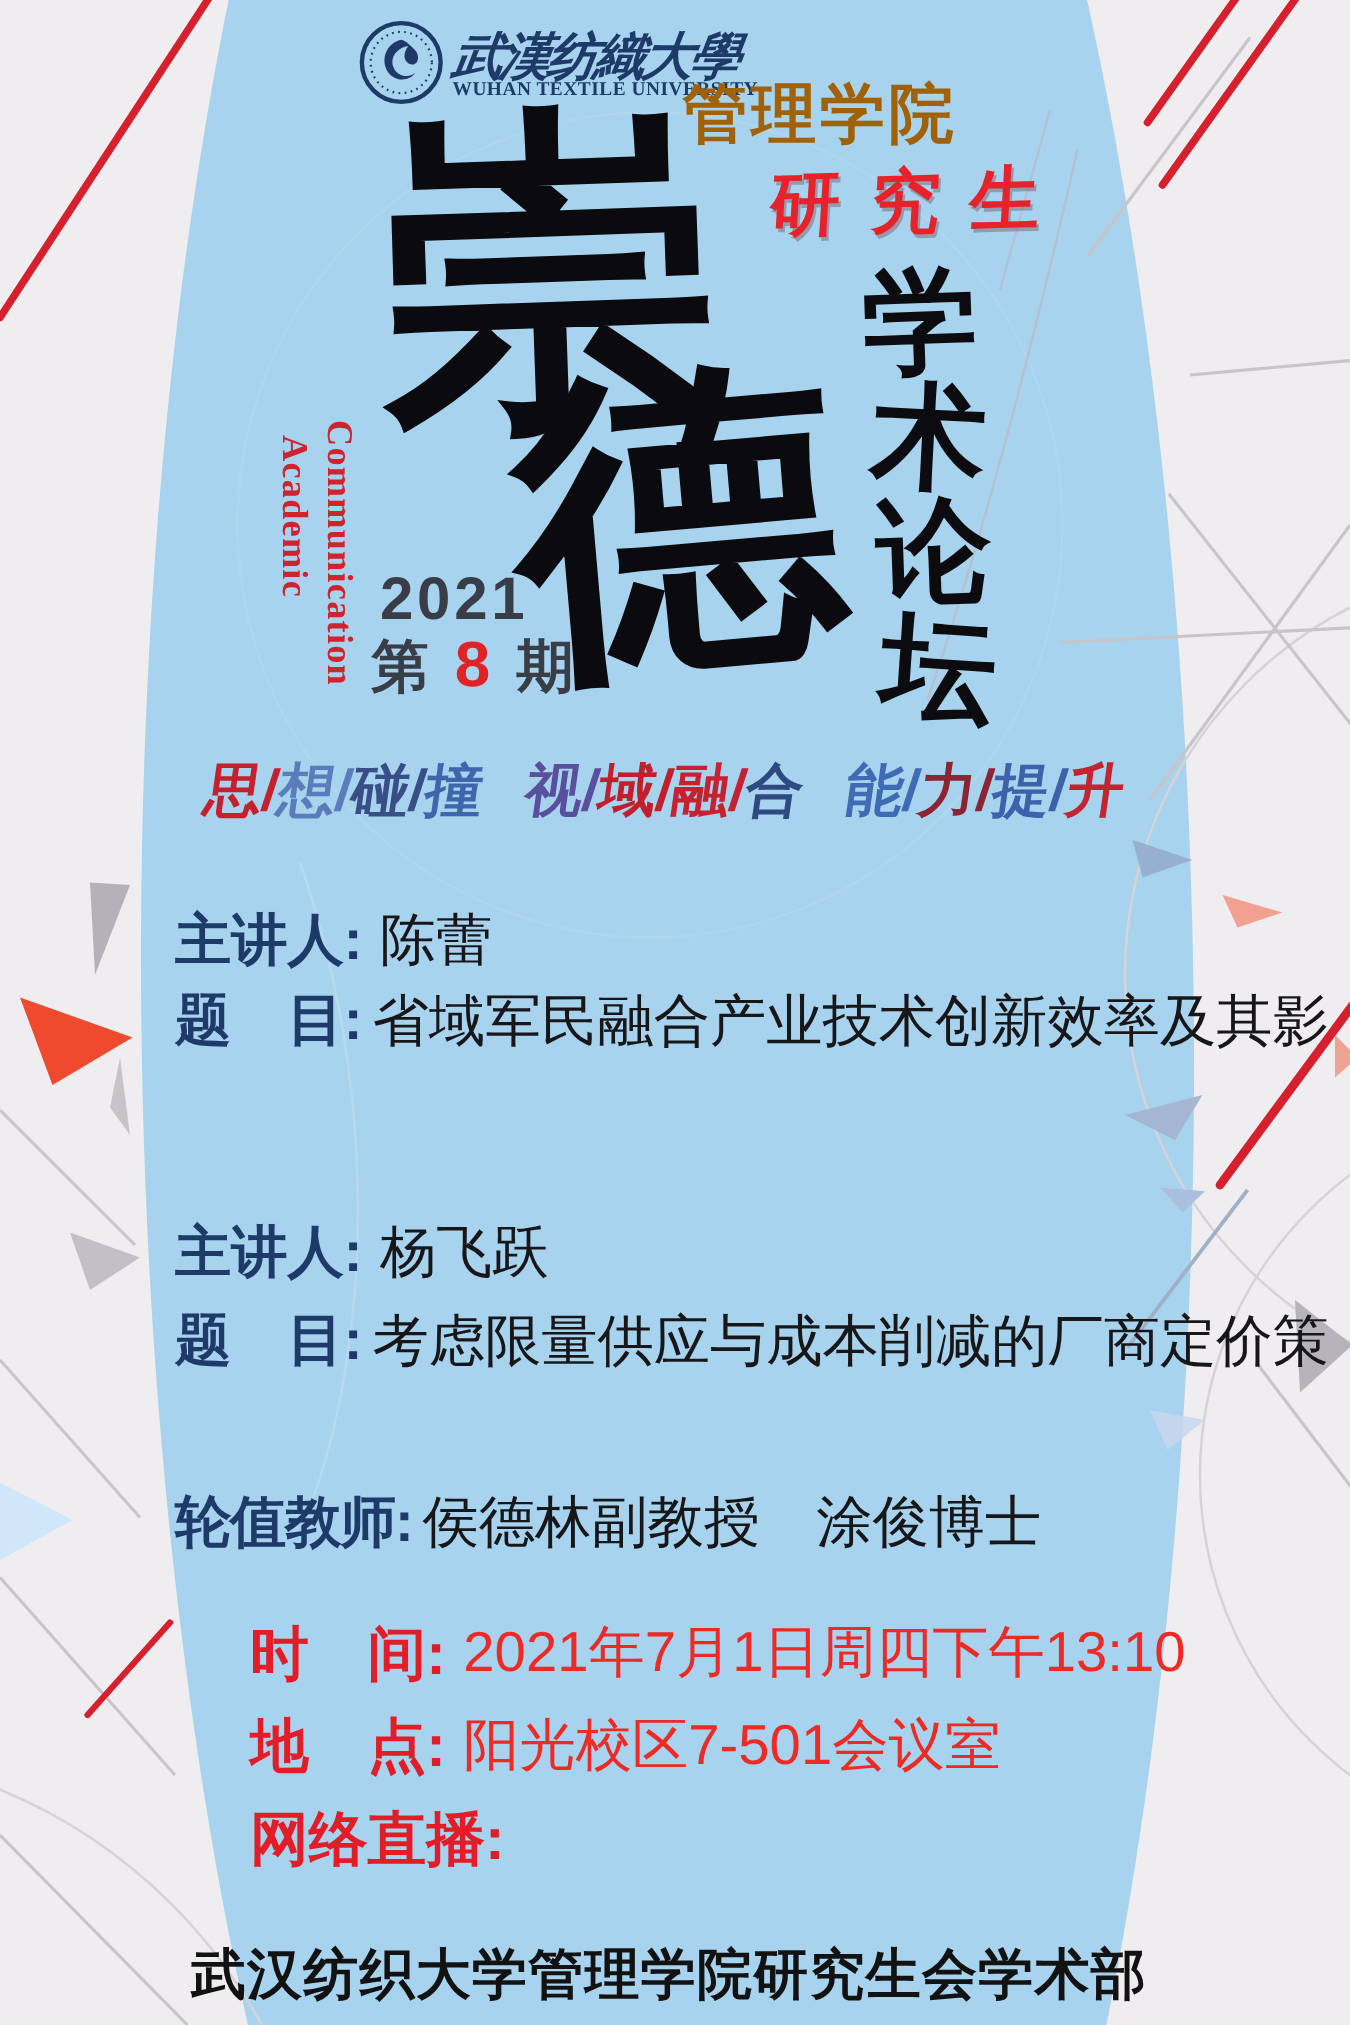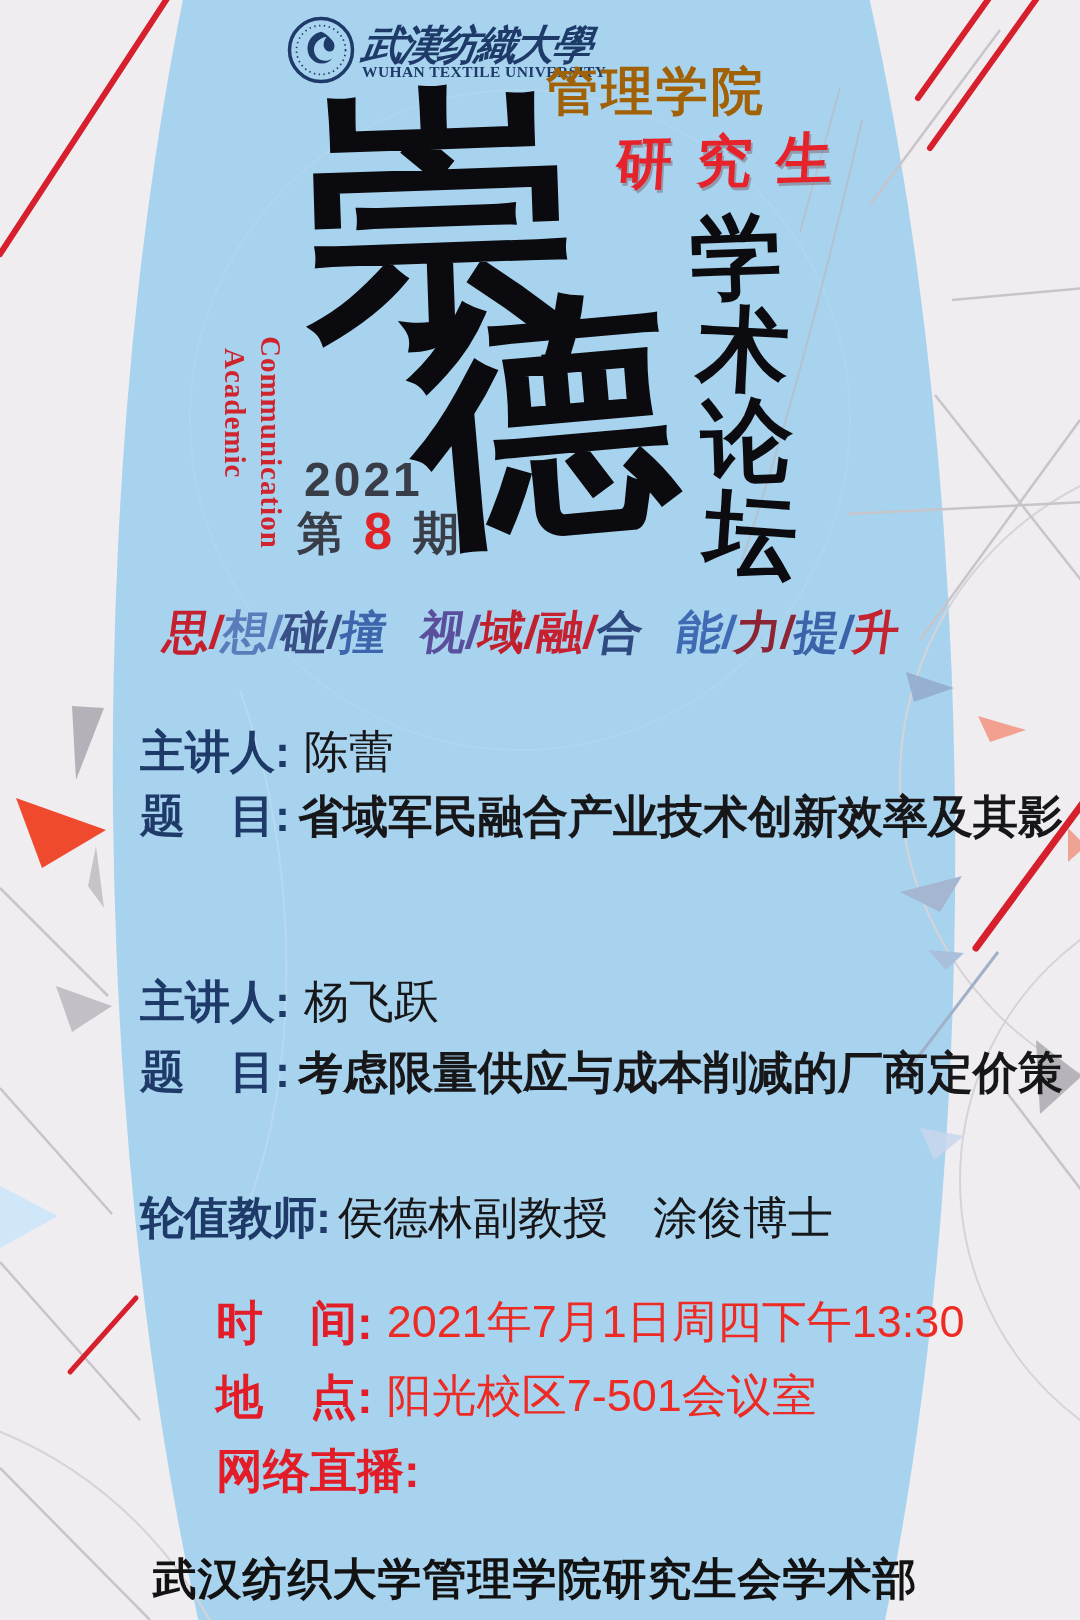--- a/index.html
+++ b/index.html
@@ -46,29 +46,29 @@
   .slogan{position:absolute;left:164px;top:602px;display:flex;gap:34px;font-size:46px;font-weight:800;
           transform:skewX(-8deg);white-space:nowrap;}
   .slogan .grp{display:flex;}
   .slogan .tok{letter-spacing:0;}
 
   
   .row{position:absolute;left:140px;display:flex;align-items:flex-start;white-space:nowrap;}
   .lbl{color:#1d3a68;font-weight:900;font-size:45px;letter-spacing:0;}
   .val{color:#17171a;font-size:45px;font-weight:500;margin-left:14px;text-align:center;}
   .topic-lines{margin-left:8px;display:flex;flex-direction:row;color:#17171a;
-               font-size:45px;font-weight:700;line-height:1.38;}
+               font-size:45px;font-weight:400;line-height:1.38;}
   .r-s1-name{top:722px;}  .r-s1-topic{top:786px;}
   .r-s2-name{top:972px;}  .r-s2-topic{top:1042px;}
   .r-duty{top:1188px;}
   .r-duty .lbl{letter-spacing:-1px;}
   .r-duty .val{margin-left:8px;}
 
   
-  .info-row{position:absolute;left:216px;display:flex;align-items:flex-start;white-space:nowrap;}
+  .info-row{position:absolute;left:200px;display:flex;align-items:flex-start;white-space:nowrap;}
   .info-lbl{color:#e21d27;font-weight:900;font-size:47px;}
   .info-val{color:#ed2a23;font-size:45px;font-weight:500;margin-left:14px;}
   .r-info-0{top:1292px;} .r-info-1{top:1366px;} .r-info-2{top:1440px;}
 
   .footer-line{position:absolute;left:115px;top:1550px;width:840px;text-align:center;
                font-size:44px;font-weight:900;color:#121212;letter-spacing:1px;white-space:nowrap;}
 </style>
 </head>
 <body>
 
@@ -190,21 +190,21 @@
     </span>
   </div>
 
   <div class="row r-duty">
     <span class="lbl">轮值教师:</span>
     <span class="val">侯德林副教授　涂俊博士</span>
   </div>
 
   <div class="info-row r-info-0">
     <span class="info-lbl">时　间:</span>
-    <span class="info-val">2021年7月1日周四下午13:30</span>
+    <span class="info-val">2021年7月1日周四下午13:10</span>
   </div>
   <div class="info-row r-info-1">
     <span class="info-lbl">地　点:</span>
     <span class="info-val">阳光校区7-501会议室</span>
   </div>
   <div class="info-row r-info-2">
     <span class="info-lbl">网络直播:</span>
   </div>
 
   <div class="footer-line">武汉纺织大学管理学院研究生会学术部</div>

